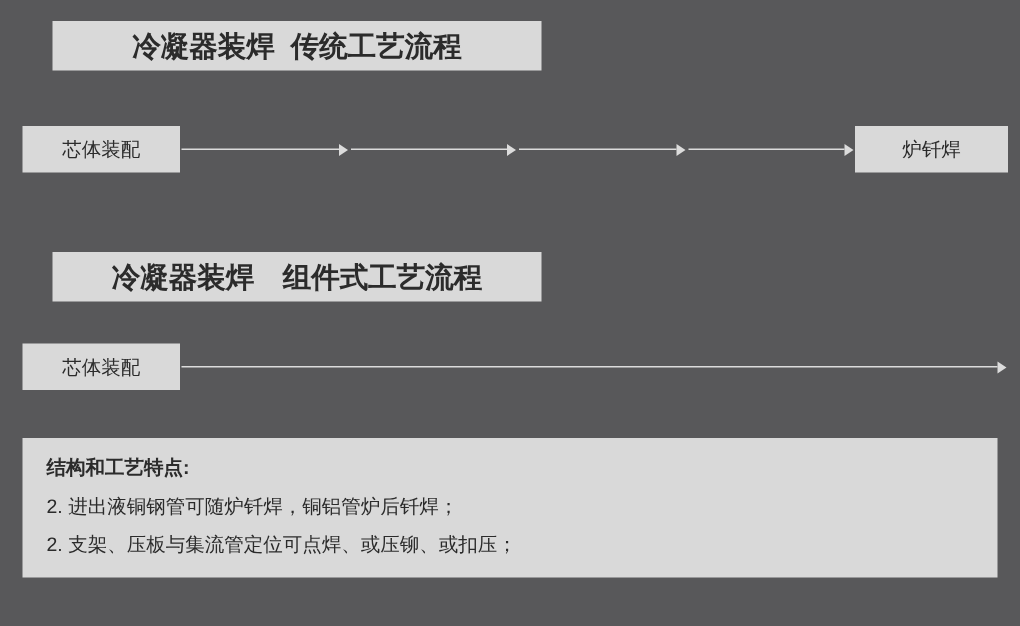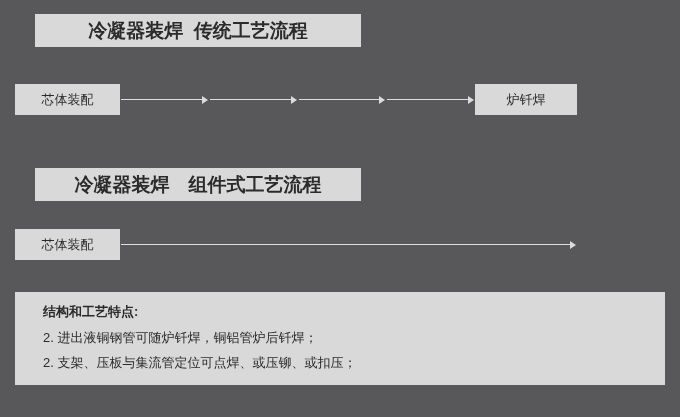--- a/index.html
+++ b/index.html
@@ -25,21 +25,21 @@
     align-items: center;
     justify-content: center;
     font-size: 19px;
     font-weight: bold;
     white-space: pre;
     margin-left: 20px;
   }
   .flow-row {
     position: absolute;
     left: 15px;
-    width: 562px;
+    width: 657px;
     height: 31px;
     display: flex;
     align-items: center;
   }
   .step {
     width: 105px;
     height: 31px;
     flex: 0 0 auto;
     background: #d9d9d9;
     display: flex;
@@ -71,21 +71,21 @@
     border-left: 6px solid #dcdcdc;
   }
   .notes {
     position: absolute;
     left: 15px;
     top: 292px;
     width: 650px;
     height: 93px;
     box-sizing: border-box;
     background: #d9d9d9;
-    padding: 11px 16px 0 28px;
+    padding: 11px 16px 0 16px;
     font-size: 13px;
   }
   .notes-title {
     font-weight: bold;
     margin-bottom: 8px;
   }
   .note-line {
     margin-bottom: 8px;
     line-height: 17px;
   }

